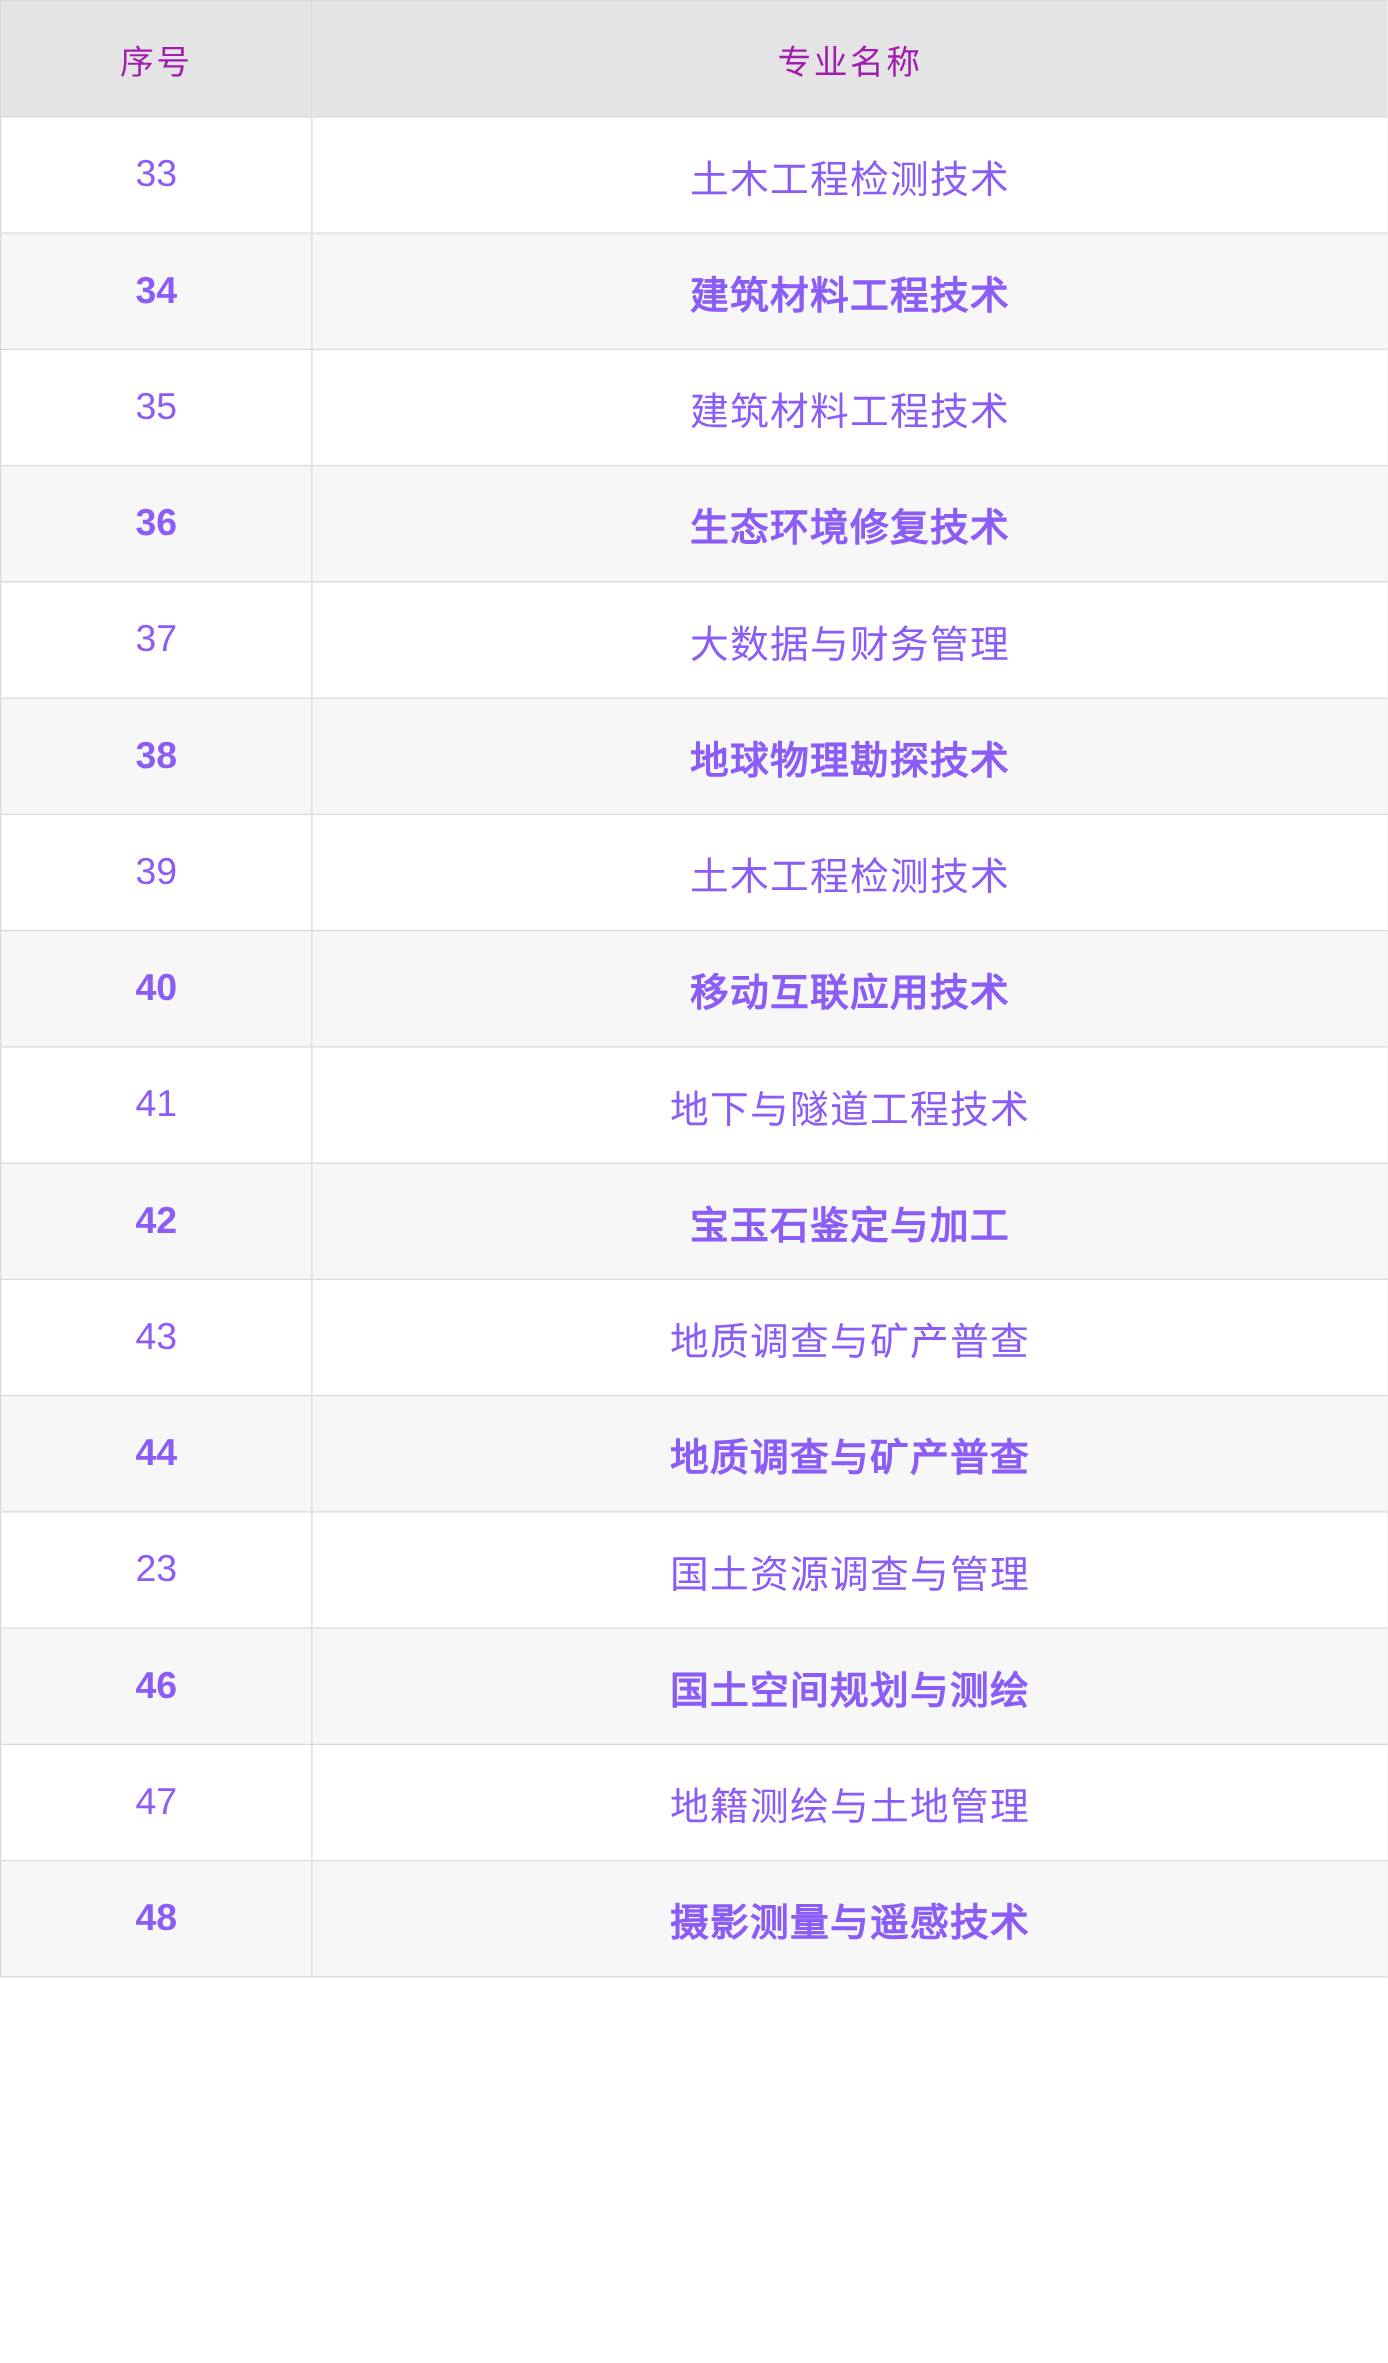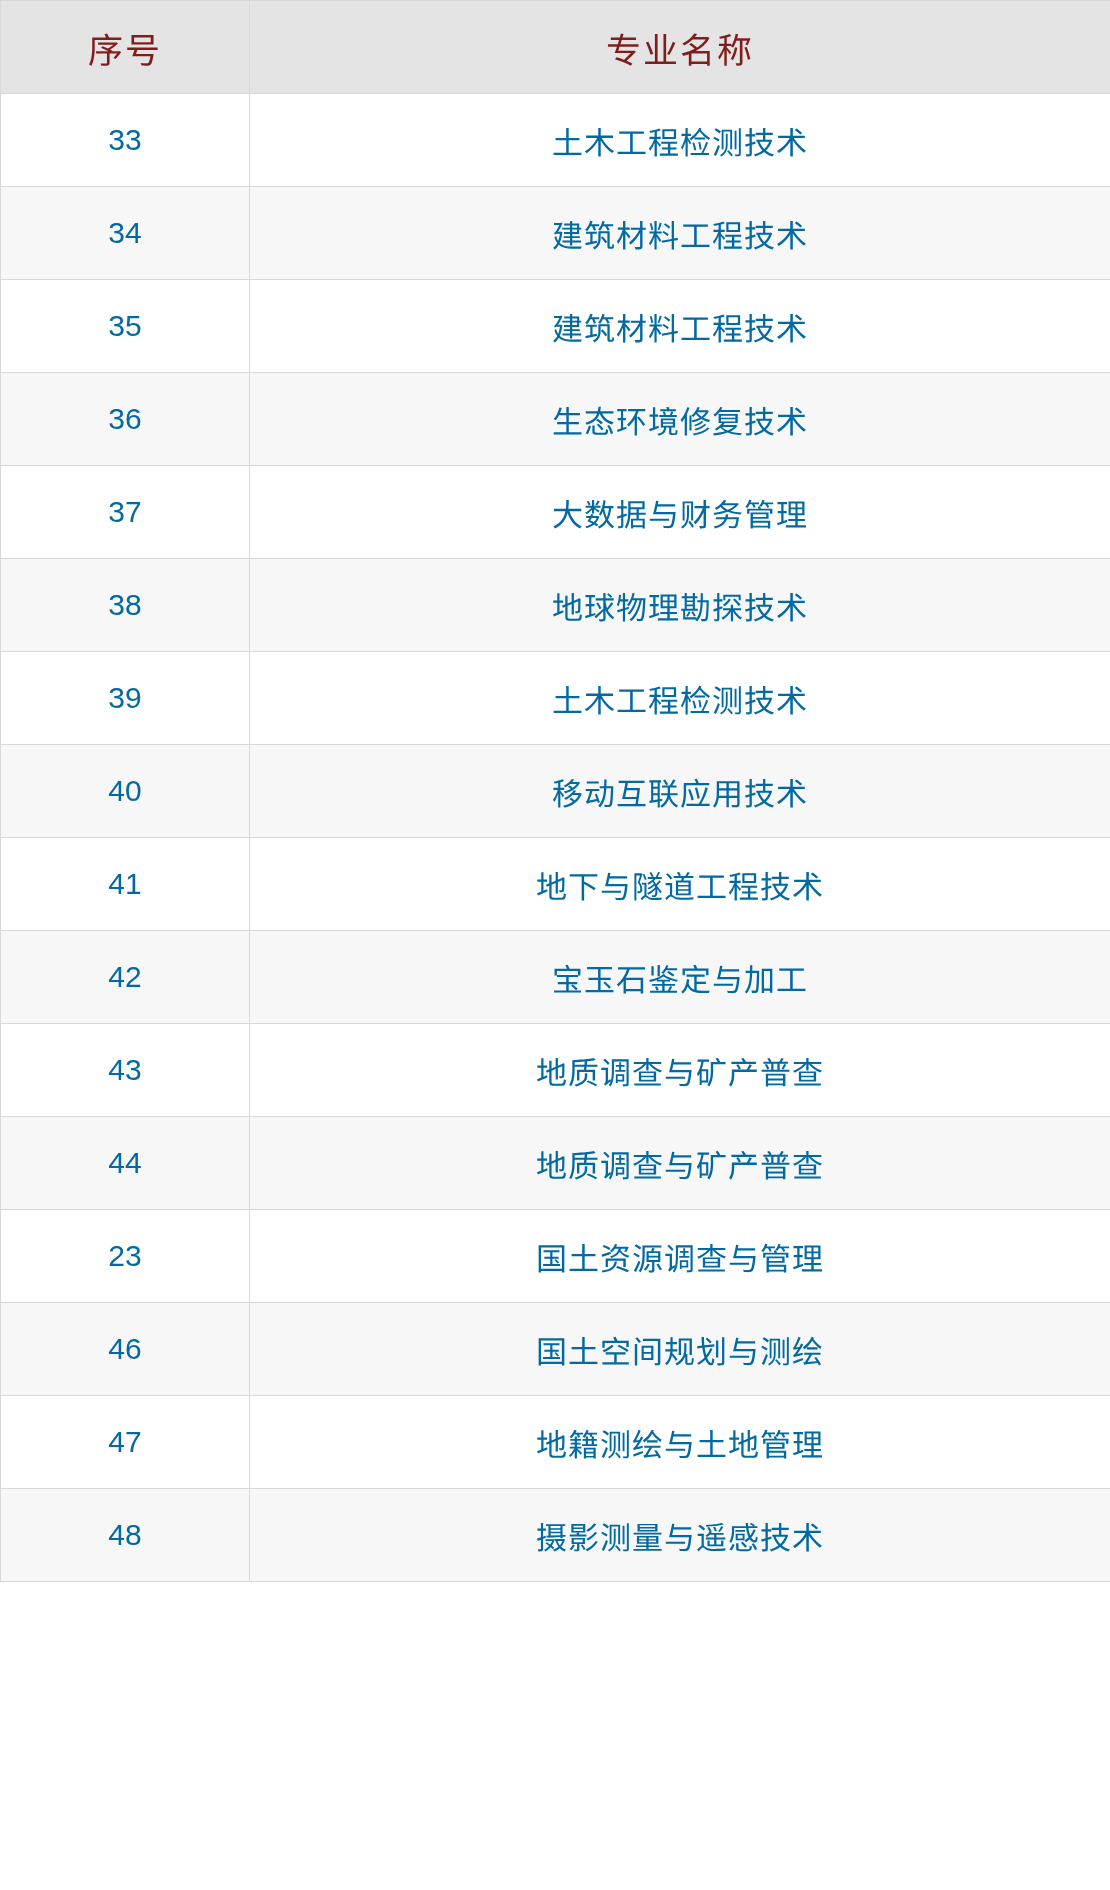--- a/index.html
+++ b/index.html
@@ -31,34 +31,35 @@
   table.major-table td {
     border: 1px solid #d9d9d9;
     text-align: center;
     vertical-align: middle;
     padding: 0;
   }
   table.major-table thead th {
     background: #e4e4e4;
     height: 92px;
     font-weight: 400;
-    font-size: 35px;
-    color: #7f1d1d;
+    font-size: 27px;
+    color: #a21caf;
     letter-spacing: 2px;
   }
   table.major-table tbody td {
     height: 92px;
     font-size: 31px;
     font-weight: 400;
-    color: #0369a1;
+    color: #8b5cf6;
     letter-spacing: 1px;
     background: #ffffff;
   }
   table.major-table tbody tr.alt td {
     background: #f7f7f7;
+    font-weight: bold;
   }
   table.major-table tbody td.cell-index {
     font-size: 30px;
     letter-spacing: 0px;
   }
   
   table.major-table tr > *:first-child { border-left: 1px solid #d9d9d9; }
   table.major-table tr > *:last-child  { border-right: 1px solid #d9d9d9; }
 </style>
 </head>

